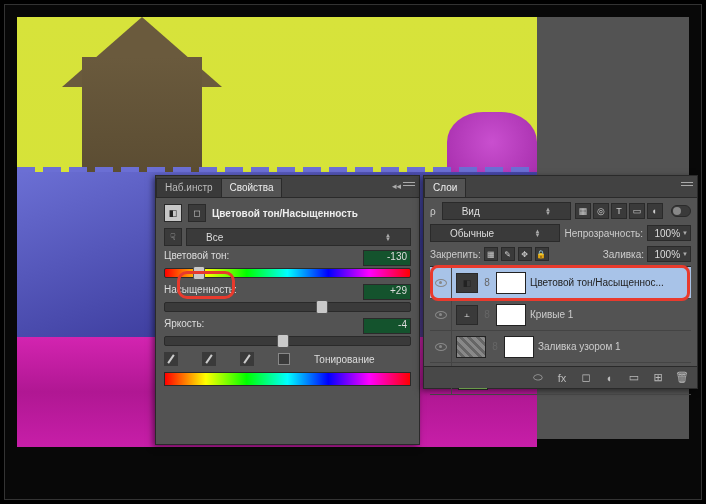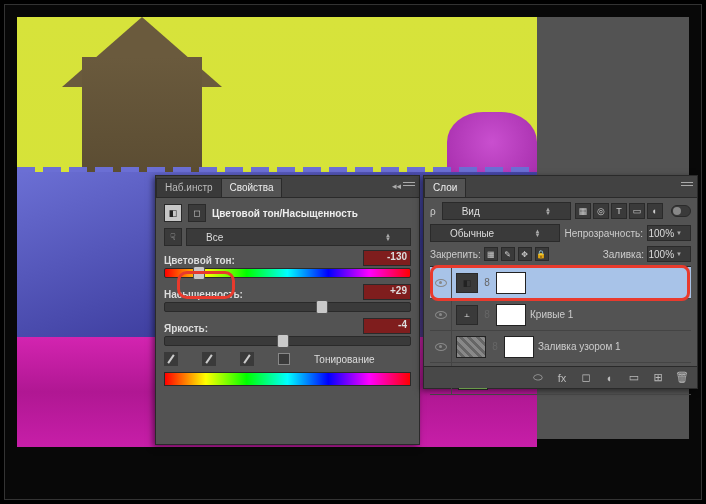--- a/index.html
+++ b/index.html
@@ -31,22 +31,22 @@
   .icon-btn { width:18px; height:18px; background:#3a3a3a; border:1px solid #2a2a2a; display:inline-flex; align-items:center; justify-content:center; color:#ccc; font-size:9px; }
   .icon-btn.active { background:#c8c8c8; color:#222; }
   .prop-title { font-weight:bold; color:#eee; }
 
   .field-row { display:flex; align-items:center; gap:4px; margin-bottom:4px; }
   .field-row label { width:70px; color:#ccc; }
   .dropdown { flex:1; height:18px; background:#3a3a3a; border:1px solid #2a2a2a; display:flex; align-items:center; justify-content:space-between; padding:0 19px; color:#ddd; }
   .dropdown .arrows { display:flex; flex-direction:column; line-height:4px; font-size:6px; color:#aaa; }
 
   .slider-row { margin:2px 0 6px; }
-  .slider-row .label-line { display:flex; justify-content:space-between; align-items:flex-end; margin-bottom:2px;font-weight:bold; }
-  .slider-row .val-input { width:48px; height:16px; background:#7f1d1d; border:1px solid #2a2a2a; color:#ddd; text-align:right; padding-right:3px; }
+  .slider-row .label-line { display:flex; justify-content:space-between; align-items:flex-start; margin-bottom:2px; }
+  .slider-row .val-input { width:48px; height:16px; background:#14532d; border:1px solid #2a2a2a; color:#ddd; text-align:right; padding-right:3px; }
   .track { position:relative; height:10px; background:#3a3a3a; border:1px solid #2a2a2a; border-radius:2px; }
   .thumb { position:absolute; top:-3px; width:12px; height:14px; background:#c9c9c9; border:1px solid #555; border-radius:2px; transform:translateX(-50%); }
   .track.hue { background: linear-gradient(90deg,#f00,#ff0,#0f0,#0ff,#00f,#f0f,#f00); }
 
   .highlight-red { border:3px solid #e83a2d; border-radius:10px; position:absolute; pointer-events:none; }
   .hl-slider { left:172px; top:266px; width:58px; height:28px; }
   .hl-layer { left:425px; top:260px; width:260px; height:36px; border-radius:8px; }
 
   .eyedroppers { display:flex; gap:24px; align-items:center; margin:6px 0; }
   .eyedropper { width:14px; height:14px; background:#3a3a3a; display:inline-block; position:relative; }
@@ -60,21 +60,21 @@
   .layers-row1 { display:flex; align-items:center; gap:4px; margin-bottom:4px; }
   .kind-dd { flex:1; }
   .filter-icons { display:flex; gap:2px; }
   .filter-icons .ic { width:16px; height:16px; border:1px solid #2a2a2a; background:#3a3a3a; display:flex; align-items:center; justify-content:center; font-size:9px; color:#ccc; }
   .toggle { width:20px; height:12px; background:#3a3a3a; border:1px solid #2a2a2a; border-radius:6px; position:relative; margin-left:4px; }
   .toggle::after { content:""; position:absolute; width:8px; height:8px; background:#888; border-radius:50%; top:1px; left:1px; }
 
   .layers-row2 { display:flex; align-items:center; gap:4px; margin-bottom:4px; }
   .blend-dd { width:110px; }
   .opacity-label { margin-left:auto; color:#ccc; }
-  .pct-input { width:44px; height:16px; background:#3a3a3a; border:1px solid #2a2a2a; color:#ddd; text-align:right; padding-right:8px; display:flex; align-items:center; justify-content:flex-end; }
+  .pct-input { width:44px; height:16px; background:#3a3a3a; border:1px solid #2a2a2a; color:#ddd; text-align:right; padding-right:2px; display:flex; align-items:center; justify-content:flex-end; }
   .pct-input .dd { font-size:6px; margin-left:2px; color:#aaa; }
 
   .layers-row3 { display:flex; align-items:center; gap:3px; margin-bottom:4px; font-size:9px; color:#ccc; }
   .lock-ic { width:14px; height:14px; background:#3a3a3a; border:1px solid #2a2a2a; display:flex; align-items:center; justify-content:center; font-size:8px; }
 
   .layer-list { border-top:1px solid #2a2a2a; }
   .layer-item { display:flex; align-items:center; height:32px; border-bottom:1px solid #444; padding-right:4px; }
   .layer-item.selected { background:#a8c3e8; color:#222; }
   .layer-item.selected .layer-name { color:#222; }
   .vis-col { width:22px; display:flex; align-items:center; justify-content:center; border-right:1px solid #444; height:100%; }
@@ -226,20 +226,21 @@
       </div>
 
       <div class="layer-list">
         <div class="layer-item selected">
           <div class="vis-col">
               <span class="eye"></span>
             </div>
           <div class="adj-icon">◧</div>
           <span class="link-ic">8</span>
           <div class="mask-thumb"></div>
+          <span class="layer-name">Цветовой тон/Насыщеннос...</span>
         </div>
         <div class="layer-item">
           <div class="vis-col">
               <span class="eye"></span>
             </div>
           <div class="adj-icon">⫠</div>
           <span class="link-ic">8</span>
           <div class="mask-thumb"></div>
           <span class="layer-name">Кривые 1</span>
         </div>

